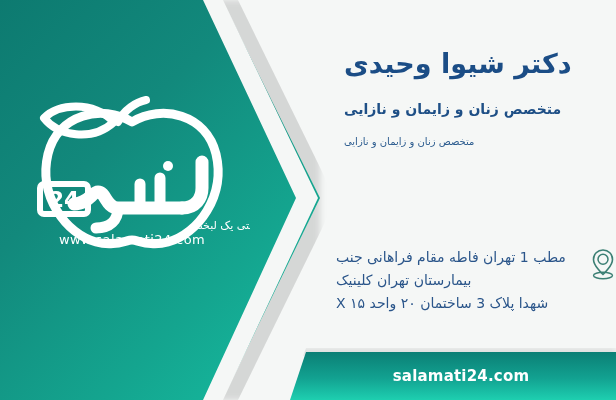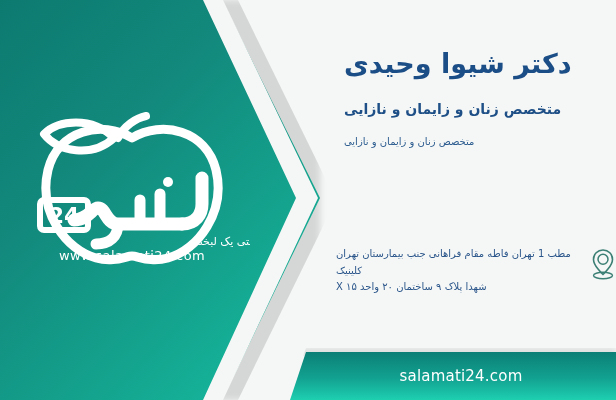--- a/index.html
+++ b/index.html
@@ -34,21 +34,21 @@
     position:absolute;left:0;top:0;
     width:320px;height:400px;
     background:#f5f7f6;
     clip-path:polygon(
       203px 0, 223px 0, 318px 198px, 223px 400px, 203px 400px, 296px 198px
     );
   }
 
   
   .logo{
-    position:absolute;left:14px;top:108px;
+    position:absolute;left:14px;top:92px;
     width:236px;height:168px;
   }
   .logo svg{display:block;}
   .logo-url{
     position:absolute;left:0;top:140px;width:236px;
     text-align:center;
     color:#ffffff;
     font-size:13px;
     letter-spacing:0.4px;
     font-family:"DejaVu Sans","Liberation Sans",sans-serif;
@@ -117,21 +117,21 @@
   }
   .phone-num{
     color:#1b4d86;
     font-size:14px;
     font-weight:bold;
     letter-spacing:0.5px;
     padding-top:7px;
   }
   .addr{
     color:#2a558a;
-    font-size:10px;
+    font-size:14px;
     line-height:1.65;
   }
 
   
   .bottom-band{
     position:absolute;left:0;bottom:0;
     width:616px;height:48px;
     background:linear-gradient(180deg,#0b7f75 0%,#12a291 55%,#1ecfb0 100%);
     clip-path:polygon(306px 0, 616px 0, 616px 48px, 290px 48px);
   }
@@ -141,21 +141,21 @@
     background:rgba(0,0,0,0.10);
     filter:blur(3px);
     clip-path:polygon(306px 0, 616px 0, 616px 8px, 303px 8px);
   }
   .band-text{
     position:absolute;left:306px;bottom:0;
     width:310px;height:48px;
     display:flex;align-items:center;justify-content:center;
     color:#ffffff;
     font-size:15px;
-    font-weight:normal;
+    font-weight:bold;
     letter-spacing:0.2px;
   }
 </style>
 </head>
 <body>
 
 <div class="card">
 
   <div class="chev-shadow"></div>
   <div class="teal-panel"></div>
@@ -196,21 +196,21 @@
       <div class="c-row">
         <div class="c-icon">
           <svg width="30" height="34" viewBox="0 0 30 34" fill="none">
             <path d="M15 3 C 9.5 3, 5.5 7.2, 5.5 12.4 C 5.5 18.8, 15 27.5, 15 27.5 C 15 27.5, 24.5 18.8, 24.5 12.4 C 24.5 7.2, 20.5 3, 15 3 Z" stroke="#3b7f74" stroke-width="1.6" fill="none"></path>
             <circle cx="15" cy="12.2" r="5" stroke="#3b7f74" stroke-width="1.5" fill="none"></circle>
             <ellipse cx="15" cy="28.5" rx="9.5" ry="3.2" stroke="#3b7f74" stroke-width="1.4" fill="none"></ellipse>
           </svg>
         </div>
         <div class="c-text">
           <div class="addr">مطب 1 تهران فاطه مقام فراهانی جنب بیمارستان تهران کلینیک</div>
-          <div class="addr">شهدا پلاک ۹ ساختمان ۲۰ واحد ۱۵ X</div>
+          <div class="addr">شهدا پلاک 3 ساختمان ۲۰ واحد ۱۵ X</div>
         </div>
       </div>
 
     </div>
   </div>
 
   <div class="band-shadow"></div>
   <div class="bottom-band"></div>
   <div class="band-text">salamati24.com</div>
 

